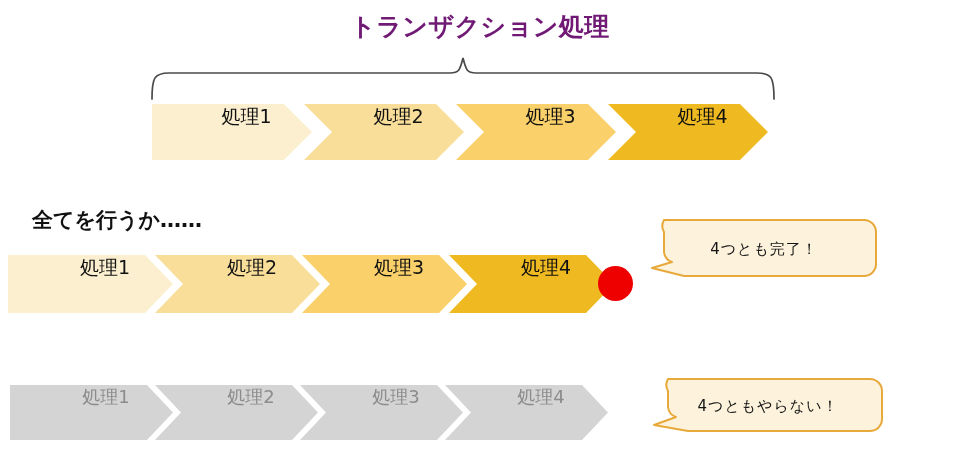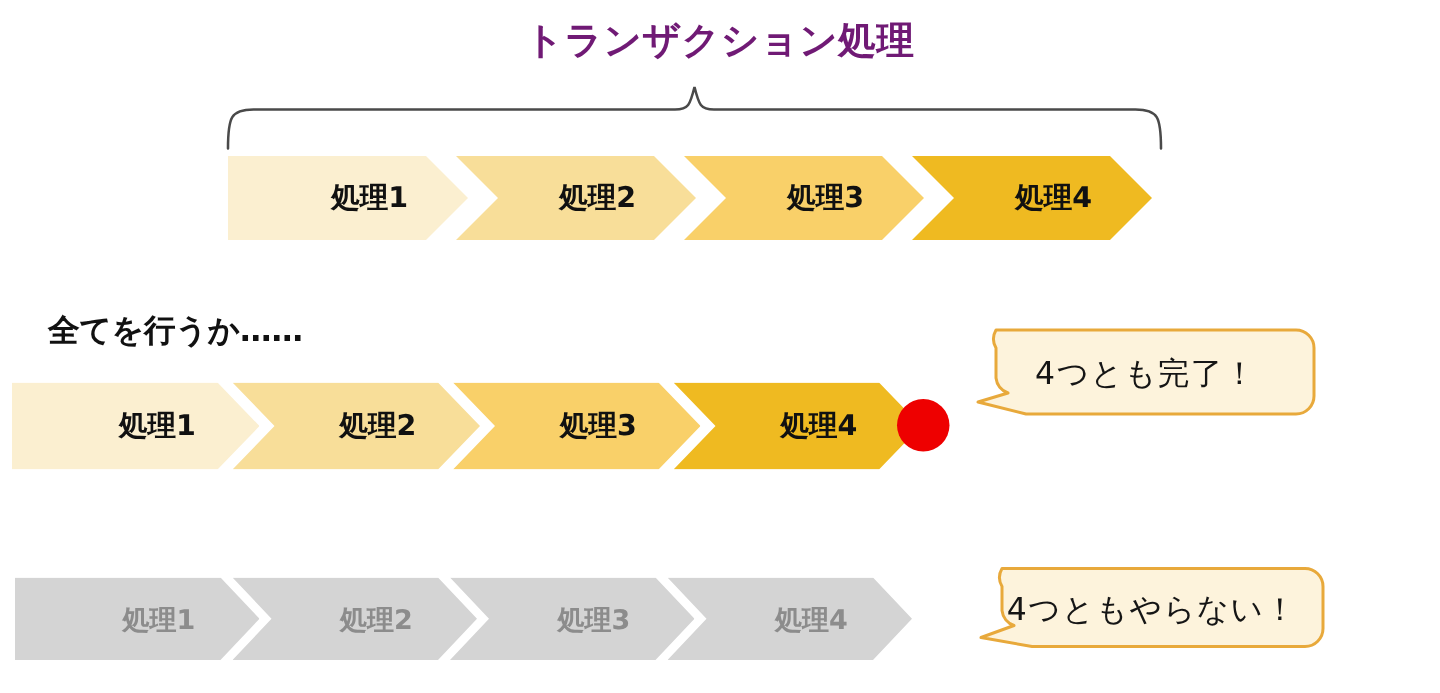--- a/index.html
+++ b/index.html
@@ -25,24 +25,24 @@
   }
 
   
   .brace{position:absolute;left:145px;top:55px;}
 
   
   .chev-row{position:absolute;}
   .chev{
     position:absolute;
     display:flex;
-    align-items:center;
+    align-items:flex-start;
     justify-content:center;
     box-sizing:border-box;
-    font-weight:bold;
+    font-weight:normal;
     color:#111111;
     white-space:nowrap;
     padding-left:29px;
   }
   .chev span{pointer-events:none;position:relative;}
 
   
   .r1{top:104px;height:56px;}
   .r1 .chev{height:56px;width:160px;font-size:19px;
     clip-path:polygon(0 0, calc(100% - 28px) 0, 100% 50%, calc(100% - 28px) 100%, 0 100%, 28px 50%);}
@@ -79,21 +79,21 @@
     background:#ee0000;
     left:598px;top:266px;
   }
 
   
   .bubble{position:absolute;}
   .bubble .btext{
     position:absolute;
     left:0;top:0;width:100%;height:100%;
     display:flex;align-items:center;justify-content:center;
-    font-size:21px;
+    font-size:15px;
     color:#151515;
     white-space:nowrap;
     letter-spacing:1px;
   }
   .b1{left:650px;top:218px;width:228px;height:62px;}
   .b2{left:652px;top:377px;width:232px;height:58px;}
 </style>
 </head>
 <body>
 

